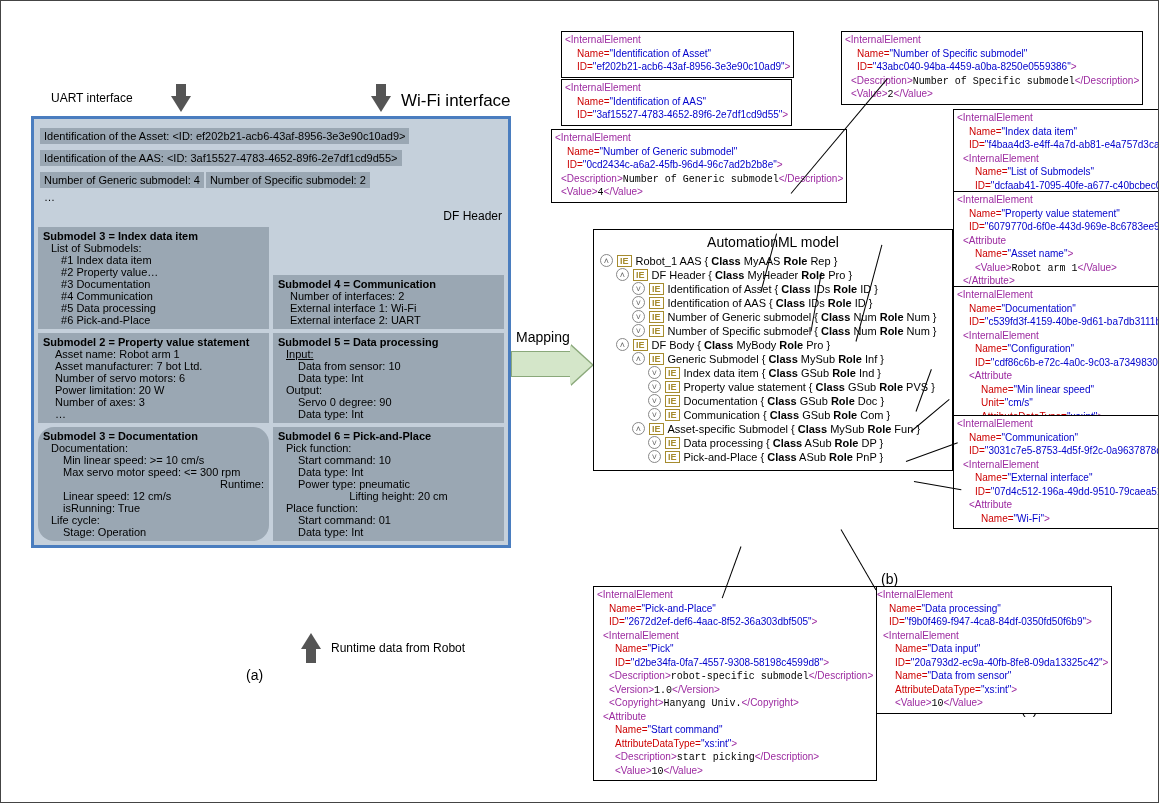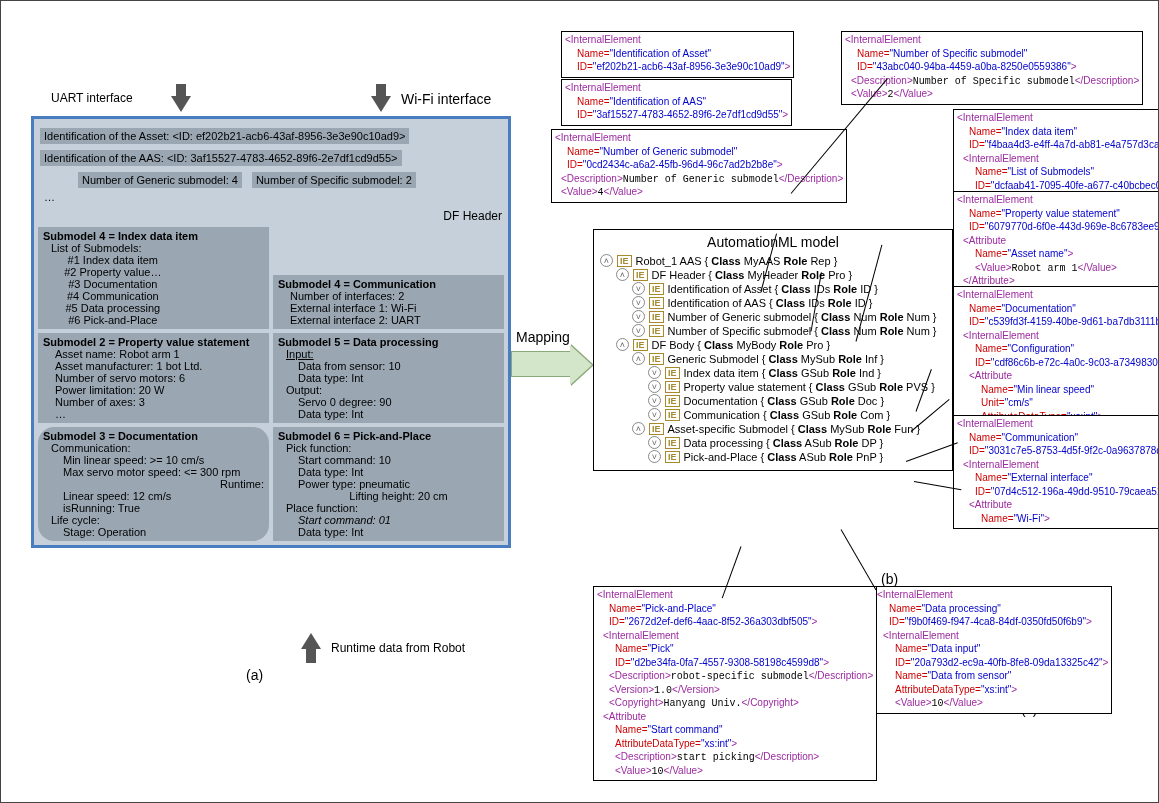--- a/index.html
+++ b/index.html
@@ -4,36 +4,36 @@
 <style>
 * { box-sizing: border-box; margin:0; padding:0; font-family: Arial, sans-serif; }
 body { width:1159px; height:803px; background:#fff; border:1px solid #444; position:relative; font-size:11px; color:#000; overflow:hidden; }
 
 
 .left {
   position:absolute; left:30px; top:115px; width:480px;
   border:3px solid #4a7dbf; background:#c5d0db;
 }
 .uart-lbl { position:absolute; left:50px; top:90px; font-size:12px; }
-.wifi-lbl { position:absolute; left:400px; top:90px; font-size:14px; }
+.wifi-lbl { position:absolute; left:400px; top:90px; font-size:17px; }
 .arrow-down { width:0;height:0;border-left:10px solid transparent;border-right:10px solid transparent;border-top:16px solid #555;position:absolute; }
 .arrow-down.bar::before { content:""; position:absolute; left:-5px; top:-28px; width:10px; height:14px; background:#555; }
 .arrow-up { width:0;height:0;border-left:10px solid transparent;border-right:10px solid transparent;border-bottom:16px solid #555;position:absolute; }
 .arrow-up.bar::before { content:""; position:absolute; left:-5px; top:16px; width:10px; height:14px; background:#555; }
 
 .header-box { margin:6px; }
 .hdr-line { background:#9aa7b3; margin:3px 0; padding:2px 4px; font-size:11px; display:inline-block; }
-.hdr-row3 { display:flex; gap:10px;margin-left:38px; }
+.hdr-row3 { display:flex; gap:2px; }
 .hdr-sep { text-align:right; font-size:12px; padding-right:6px; }
 .body-sep { border-top:2px solid #4a7dbf; text-align:right; font-size:12px; padding:1px 6px 0 0; }
 
 .sub-grid { display:grid; grid-template-columns:1fr 1fr; gap:4px; margin:4px; }
 .sub { background:#9aa7b3; padding:3px 5px; font-size:11px; }
 .sub .t { font-weight:bold; }
-.sub .r { display:flex;text-align:center; }
+.sub .r { display:flex; }
 .sub .r .lab { flex:1.1; white-space:pre; padding-left:12px; }
 .sub .r .idc { flex:1; }
 .sub .line { padding-left:12px; white-space:pre; }
 .sub1 { grid-column:1; grid-row:1; }
 .sub4 { grid-column:2; grid-row:1; align-self:end; }
 .sub2 { grid-column:1; grid-row:2; }
 .sub5 { grid-column:2; grid-row:2; }
 .sub3 { grid-column:1; grid-row:3;border-radius:16px; }
 .sub6 { grid-column:2; grid-row:3; }
 
@@ -83,21 +83,21 @@
     <div class="hdr-row3">
       <span class="hdr-line">Number of Generic submodel: 4</span>
       <span class="hdr-line">Number of Specific submodel: 2</span>
     </div>
     <div style="padding-left:4px;">…</div>
   </div>
   <div class="hdr-sep">DF Header</div>
 
   <div class="sub-grid">
     <div class="sub sub1">
-      <div class="t">Submodel 4 = Index data item</div>
+      <div class="t">Submodel 3 = Index data item</div>
       <div class="line" style="padding-left:8px;">List of Submodels:</div>
       <div id="sub1rows">
           <div class="r">
             <span class="lab">  #1 Index data item</span>
             <span class="idc"><id: f4baa…=""></id:></span>
           </div>
           <div class="r">
             <span class="lab">  #2 Property value…</span>
             <span class="idc"><id: 60797…=""></id:></span>
           </div>
@@ -124,61 +124,61 @@
       <div id="sub4lines">
           <div class="line">Number of interfaces: 2</div>
           <div class="line">External interface 1: Wi-Fi</div>
           <div class="line">External interface 2: UART</div>
         </div>
     </div>
     <div class="sub sub2">
       <div class="t">Submodel 2 = Property value statement</div>
       <div id="sub2lines">
           <div class="line">Asset name: Robot arm 1</div>
-          <div class="line">Asset manufacturer: 1 bot Ltd.</div>
+          <div class="line">Asset manufacturer: 7 bot Ltd.</div>
           <div class="line">Number of servo motors: 6</div>
           <div class="line">Power limitation: 20 W</div>
           <div class="line">Number of axes: 3</div>
           <div class="line">…</div>
         </div>
     </div>
     <div class="sub sub5">
       <div class="t">Submodel 5 = Data processing</div>
       <div id="sub5groups">
           <div class="line" style="padding-left: 8px; text-decoration: underline;">Input:</div>
           <div class="line" style="padding-left: 20px;">Data from sensor: 10</div>
           <div class="line" style="padding-left: 20px;">Data type: Int</div>
           <div class="line" style="padding-left: 8px;">Output:</div>
           <div class="line" style="padding-left: 20px;">Servo 0 degree: 90</div>
           <div class="line" style="padding-left: 20px;">Data type: Int</div>
         </div>
     </div>
     <div class="sub sub3">
       <div class="t">Submodel 3 = Documentation</div>
       <div id="sub3groups">
-          <div class="line" style="padding-left: 8px;">Communication:</div>
+          <div class="line" style="padding-left: 8px;">Documentation:</div>
           <div class="line" style="padding-left: 20px;">Min linear speed: &gt;= 10 cm/s</div>
           <div class="line" style="padding-left: 20px;">Max servo motor speed: &lt;= 300 rpm</div>
           <div class="line" style="padding-left: 8px; text-align: right;">Runtime:</div>
           <div class="line" style="padding-left: 20px;">Linear speed: 12 cm/s</div>
           <div class="line" style="padding-left: 20px;">isRunning: True</div>
           <div class="line" style="padding-left: 8px;">Life cycle:</div>
           <div class="line" style="padding-left: 20px;">Stage: Operation</div>
         </div>
     </div>
     <div class="sub sub6">
       <div class="t">Submodel 6 = Pick-and-Place</div>
       <div id="sub6groups">
           <div class="line" style="padding-left: 8px;">Pick function:</div>
           <div class="line" style="padding-left: 20px;">Start command: 10</div>
           <div class="line" style="padding-left: 20px;">Data type: Int</div>
           <div class="line" style="padding-left: 20px;">Power type: pneumatic</div>
           <div class="line" style="padding-left: 20px; text-align: center;">Lifting height: 20 cm</div>
           <div class="line" style="padding-left: 8px;">Place function:</div>
-          <div class="line" style="padding-left: 20px; font-style: italic;">Start command: 01</div>
+          <div class="line" style="padding-left: 20px;">Start command: 01</div>
           <div class="line" style="padding-left: 20px;">Data type: Int</div>
         </div>
     </div>
   </div>
 </div>
 
 <div class="arrow-up bar" style="left:300px;top:632px;"></div>
 <span class="runtime-lbl">Runtime data from Robot</span>
 <span class="caption-a">(a)</span>
 

